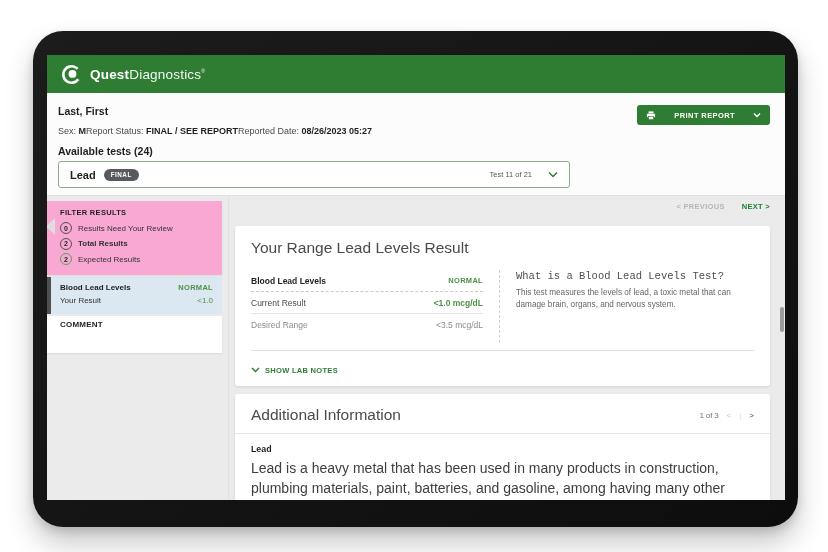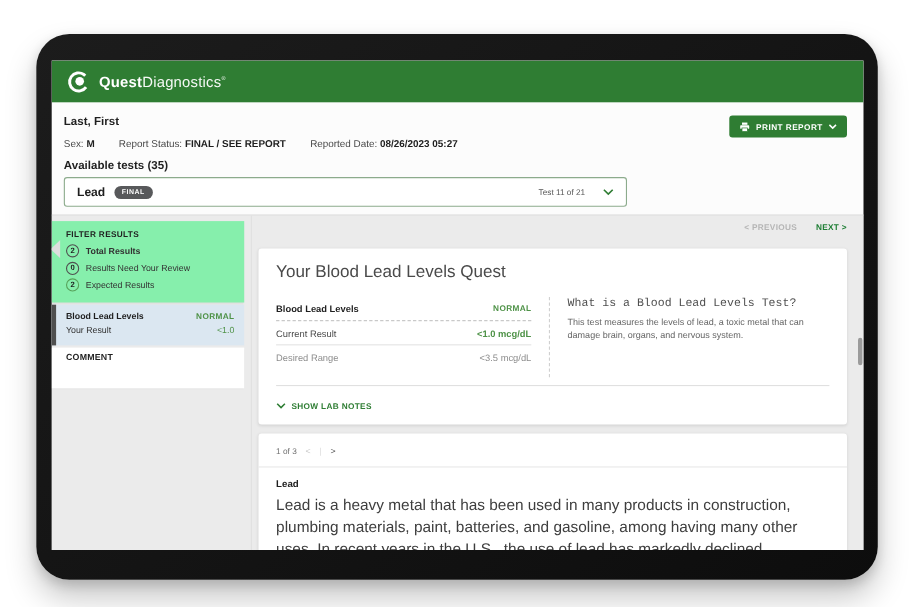--- a/index.html
+++ b/index.html
@@ -16,44 +16,44 @@
   
   .brandbar { height:38px; background:#2f7d33; display:flex; align-items:center; padding-left:13px; }
   .logo { display:flex; align-items:center; gap:7px; }
   .brand-text { color:#fff; font-size:13.5px; letter-spacing:.2px; }
   .brand-bold { font-weight:700; }
   .brand-light { font-weight:400; opacity:.95; }
   .tm { font-size:5px; vertical-align:super; opacity:.9; }
 
   
   .patient-name { position:absolute; left:11px; top:50px; font-size:10.5px; font-weight:700; color:#1f1f1f; }
-  .meta-row { position:absolute; left:11px; top:71px; display:flex; gap:22px; font-size:9px; color:#4a4a4a; }
+  .meta-row { position:absolute; left:11px; top:71px; display:flex; font-size:9px; color:#4a4a4a; }
   .meta-row b { color:#1f1f1f; font-weight:700; }
   .avail { position:absolute; left:11px; top:90px; font-size:10.5px; font-weight:700; color:#1f1f1f; }
 
   .print-btn { position:absolute; top:50px; right:15px; height:20px; padding:0 9px;
                background:#2f7d33; border:none; border-radius:3px; color:#fff;
                font-size:7.5px; font-weight:700; letter-spacing:.4px;
-               display:flex; align-items:center; gap:5px; cursor:pointer; font-family:inherit; }
+               display:flex; align-items:center; gap:18px; cursor:pointer; font-family:inherit; }
 
   .selector { position:absolute; left:11px; top:106px; width:512px; height:27px;
               background:#fff; border:1px solid #8cab8c; border-radius:3px;
               display:flex; align-items:center; padding:0 11px; cursor:pointer; }
   .test-name { font-size:11px; font-weight:700; color:#1f1f1f; }
   .final-badge { margin-left:8px; background:#58595b; color:#fff; font-size:6.3px; font-weight:700;
                  letter-spacing:.5px; padding:2.5px 7px; border-radius:9px; }
   .selector-right { margin-left:auto; display:flex; align-items:center; gap:16px; }
   .test-pos { font-size:7.5px; color:#555; }
 
   
   .content { position:absolute; left:0; right:0; top:140px; bottom:0; background:#ebebeb; border-top:1px solid #e0e0e0; }
   .v-divider { position:absolute; left:181px; top:0; bottom:0; width:1px; background:#e0e0e0; }
 
   
-  .filter-card { position:absolute; left:0; top:5px; width:175px; height:74px; background:#86efac;
+  .filter-card { position:absolute; left:0; top:5px; width:175px; height:74px; background:#f9a8d4;
                  box-shadow:0 1px 2px rgba(0,0,0,.08); padding:7px 8px 0 13px; }
   .filter-title { font-size:7.5px; font-weight:700; letter-spacing:.3px; color:#1f1f1f; margin-bottom:5px; }
   .filter-row { display:flex; align-items:center; gap:6px; margin-bottom:3.5px; cursor:pointer; }
   .count-circle { width:12px; height:12px; border-radius:50%; border:1.2px solid #4f4f4f;
                   display:flex; align-items:center; justify-content:center;
                   font-size:7px; font-weight:700; color:#1f1f1f; flex:none; }
   .count-circle.green { border-color:#57a25a; }
   .filter-label { font-size:8px; color:#333; }
   .filter-row.first .filter-label { font-weight:700; }
 
@@ -136,21 +136,21 @@
     </div>
 
     <div class="patient-name">Last, First</div>
 
     <div class="meta-row">
       <span><span>Sex:</span> <b>M</b></span>
       <span><span>Report Status:</span> <b>FINAL / SEE REPORT</b></span>
       <span><span>Reported Date:</span> <b>08/26/2023 05:27</b></span>
     </div>
 
-    <div class="avail">Available tests (35)</div>
+    <div class="avail">Available tests (24)</div>
 
     <button class="print-btn">
       <span style="display:flex;">
         <svg width="10" height="9" viewBox="0 0 12 11">
           <rect x="3" y="0.5" width="6" height="2.5" fill="#fff"></rect>
           <rect x="1" y="3.5" width="10" height="4" rx="0.8" fill="#fff"></rect>
           <rect x="3" y="6.5" width="6" height="4" fill="#fff" stroke="#2f7d33" stroke-width="0.8"></rect>
         </svg>
       </span>
       <span>PRINT REPORT</span>
@@ -172,27 +172,27 @@
             </svg>
         </span>
       </span>
     </div>
 
     <div class="content">
       <div class="v-divider"></div>
 
       <div class="filter-card">
         <div class="filter-title">FILTER RESULTS</div>
+        <div class="filter-row">
+          <span class="count-circle">0</span>
+          <span class="filter-label">Results Need Your Review</span>
+        </div>
         <div class="filter-row first">
           <span class="count-circle">2</span>
           <span class="filter-label">Total Results</span>
-        </div>
-        <div class="filter-row">
-          <span class="count-circle">0</span>
-          <span class="filter-label">Results Need Your Review</span>
         </div>
         <div class="filter-row">
           <span class="count-circle green">2</span>
           <span class="filter-label">Expected Results</span>
         </div>
       </div>
 
       <div class="collapse-tab"></div>
 
       <div class="result-item">
@@ -210,21 +210,21 @@
         <span>COMMENT</span>
       </div>
 
       <div class="main">
         <div class="pager">
           <span class="pager-prev">&lt; PREVIOUS</span>
           <span class="pager-next">NEXT &gt;</span>
         </div>
 
         <div class="card result-card">
-          <div class="card-title">Your Blood Lead Levels Quest</div>
+          <div class="card-title">Your Range Lead Levels Result</div>
           <div class="result-body">
             <div class="result-table">
               <div class="t-row header">
                 <span class="t-label">Blood Lead Levels</span>
                 <span class="t-value">NORMAL</span>
               </div>
               <div class="t-row mid">
                 <span class="t-label">Current Result</span>
                 <span class="t-value green">&lt;1.0 mcg/dL</span>
               </div>
@@ -245,20 +245,21 @@
                     <polyline points="1,1 4.5,4.5 8,1" fill="none" stroke="#2e7d33" stroke-width="1.4"></polyline>
                   </svg>
               </span>
               <span>SHOW LAB NOTES</span>
             </span>
           </div>
         </div>
 
         <div class="card add-card">
           <div class="add-head">
+            <div class="card-title">Additional Information</div>
             <div class="add-pager">
               <span>1 of 3</span>
               <span class="pg-arrow pg-prev">&lt;</span>
               <span class="pg-div">|</span>
               <span class="pg-arrow pg-next">&gt;</span>
             </div>
           </div>
           <div class="add-body">
             <div class="add-sub">Lead</div>
             <p class="add-para">Lead is a heavy metal that has been used in many products in construction, plumbing materials, paint, batteries, and gasoline, among having many other uses. In recent years in the U.S., the use of lead has markedly declined. However, exposure to lead may still occur from drinking water and eating food contaminated by lead, working at a job that uses lead, and spending time in areas painted with lead-based paints.</p>

